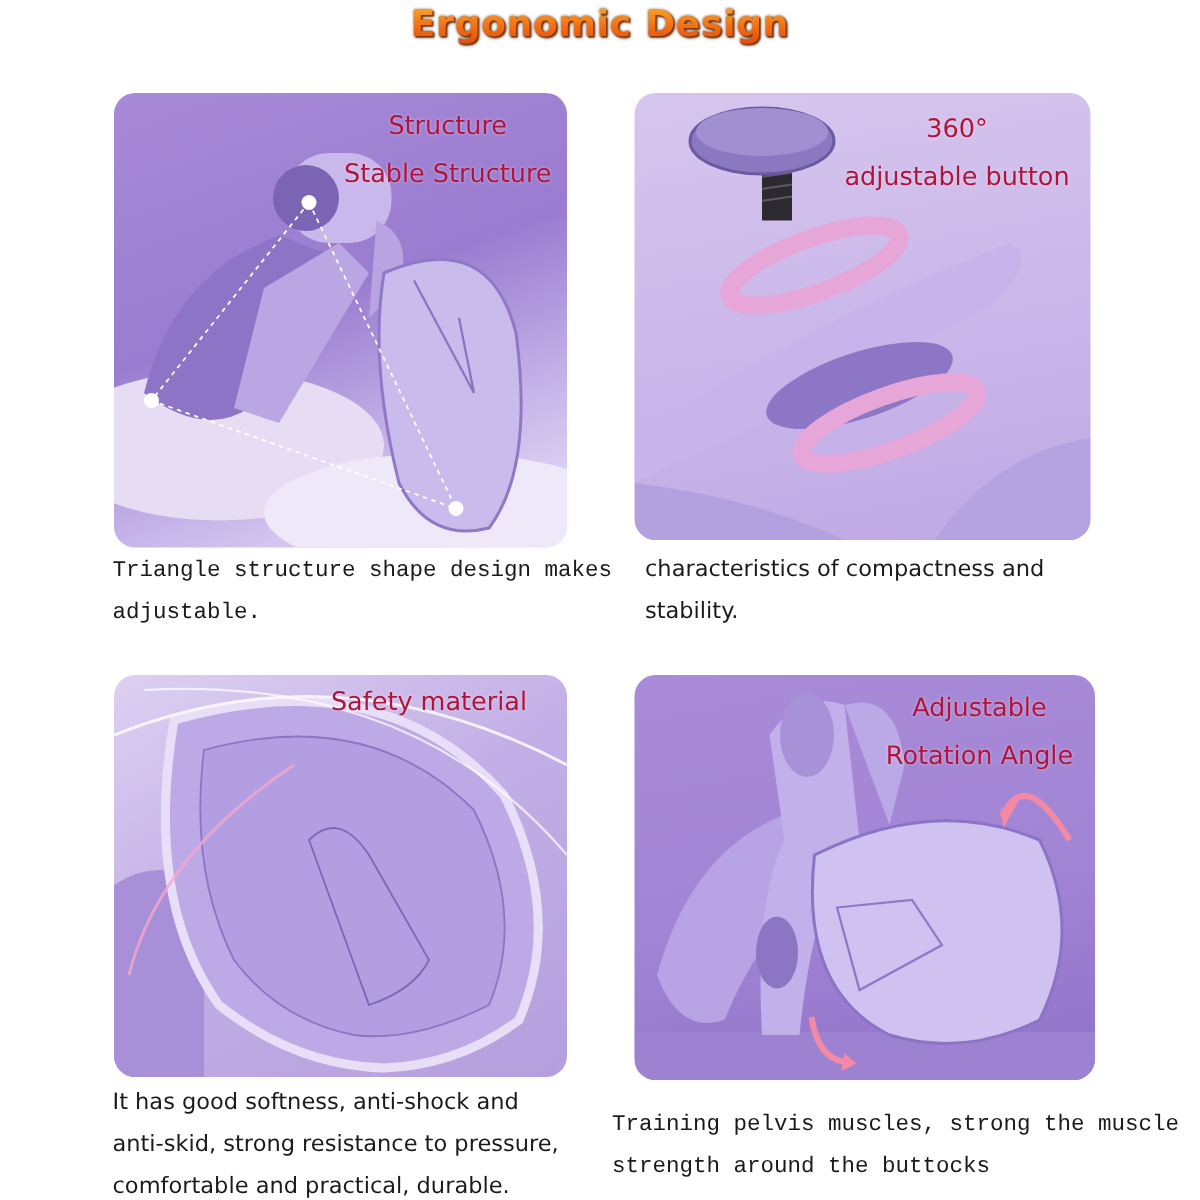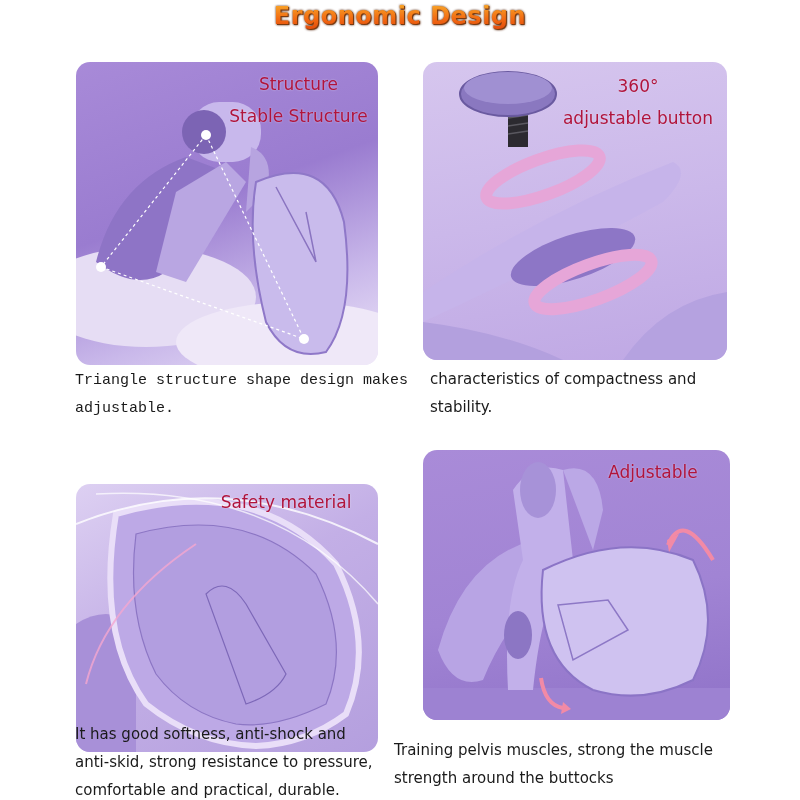--- a/index.html
+++ b/index.html
@@ -16,21 +16,21 @@
     filter: drop-shadow(1px 1px 0 #7a3a10) drop-shadow(0 0 1px #5a2a10);
   }
   .panel {
     position:absolute; border-radius:14px; overflow:hidden;
   }
   .p1 { left:76px; top:62px; width:302px; height:303px;
         background: linear-gradient(160deg, #a88ad8 0%, #9a7cd0 45%, #c9b8ea 75%, #ece4f8 100%); }
   .p2 { left:423px; top:62px; width:304px; height:298px;
         background: linear-gradient(170deg, #d6c6ee 0%, #cbb8ea 50%, #bfa8e4 100%); }
   .p3 { left:76px; top:450px; width:302px; height:268px;
-        background: linear-gradient(150deg, #ddd0f2 0%, #c3afe6 45%, #b49fde 100%); margin-top: 34px; }
+        background: linear-gradient(150deg, #ddd0f2 0%, #c3afe6 45%, #b49fde 100%); }
   .p4 { left:423px; top:450px; width:307px; height:270px;
         background: linear-gradient(170deg, #a98bd8 0%, #a184d4 55%, #8f72c8 100%); }
   .label {
     position:absolute; color:#b0143c; font-family:"DejaVu Sans", sans-serif;
     font-size:17px; text-align:center; white-space:nowrap; line-height:32px;
     text-shadow: 0 0 2px rgba(255,255,255,0.5);
   }
   .caption {
     position:absolute; color:#1a1a1a; font-family:"DejaVu Sans", sans-serif;
     font-size:15px; line-height:28px; white-space:nowrap;
@@ -130,18 +130,19 @@
     <path d="M120 120 Q200 80 270 110 Q300 170 270 230 Q220 255 170 240 Q110 210 120 120 Z" fill="#cfc2f0" stroke="#8b74c6" stroke-width="2"></path>
     <path d="M135 155 L185 150 L205 180 L150 210 Z" fill="none" stroke="#8d78c6" stroke-width="1.5"></path>
     <ellipse cx="95" cy="185" rx="14" ry="24" fill="#8c76c4"></ellipse>
     <path d="M245 95 Q260 60 290 110" fill="none" stroke="#f28aa6" stroke-width="4"></path>
     <polygon points="244,90 256,84 246,102" fill="#f28aa6"></polygon>
     <path d="M118 228 Q122 255 140 258" fill="none" stroke="#f28aa6" stroke-width="4"></path>
     <polygon points="140,252 148,259 138,264" fill="#f28aa6"></polygon>
   </svg>
   <div class="label" style="left:150px; top:6px; width:160px;">
     <div>Adjustable</div>
+    <div>Rotation Angle</div>
   </div>
 </div>
-<div class="caption" style="left:394px; top:736px;">
+<div class="caption" style="left:408px; top:736px;font-family:Liberation Mono, monospace;">
   <div>Training pelvis muscles, strong the muscle</div>
   <div>strength around the buttocks</div>
 </div>
 
 </body></html>

